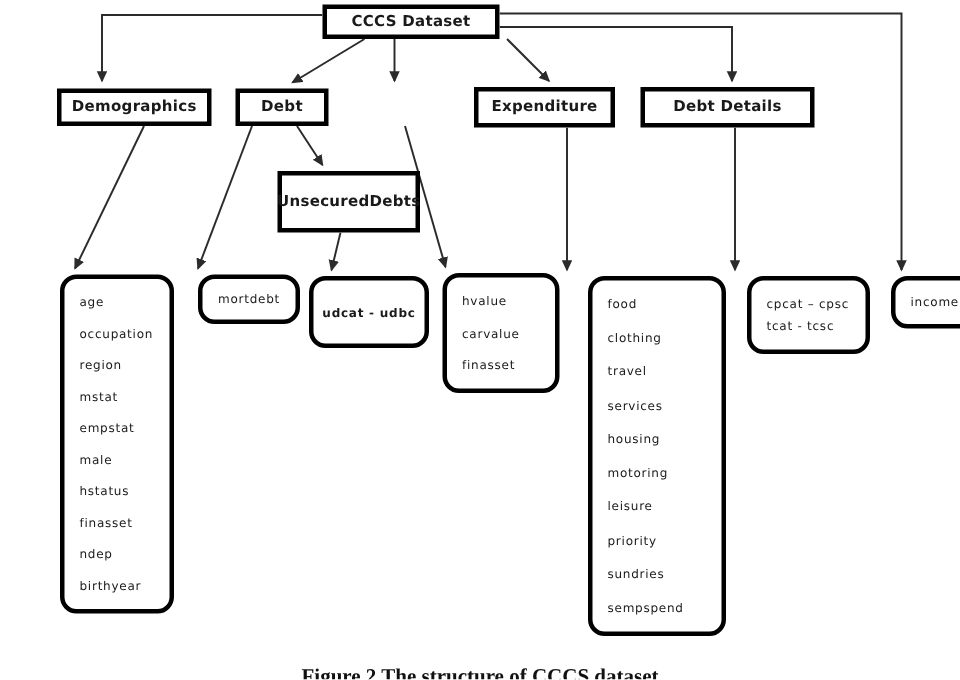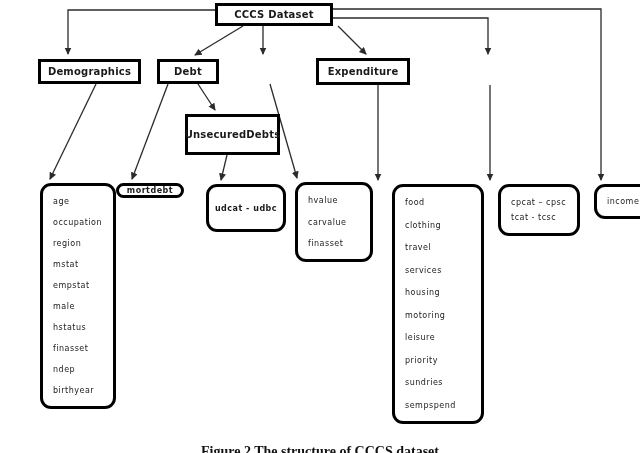--- a/index.html
+++ b/index.html
@@ -19,21 +19,21 @@
   .twoline{flex-direction:row;line-height:1.6;}
   
   .n-root{left:215px;top:3px;width:118px;height:23px;}
   .n-demographics{left:38px;top:59px;width:103px;height:25px;}
   .n-debt{left:157px;top:59px;width:62px;height:25px;}
   .n-assets{left:241px;top:59px;width:56px;height:25px;}
   .n-expenditure{left:316px;top:58px;width:94px;height:27px;}
   .n-debtdetails{left:427px;top:58px;width:116px;height:27px;}
   .n-unsecured{left:185px;top:114px;width:95px;height:41px;}
   .n-demo-list{left:8px;top:183px;width:76px;height:226px;}
-  .n-mortdebt{left:84px;top:183px;width:68px;height:15px;font-weight:bold;}
+  .n-mortdebt{left:100px;top:183px;width:68px;height:33px;}
   .n-udcat{left:174px;top:184px;width:80px;height:48px;font-weight:bold;}
   .n-assets-list{left:263px;top:182px;width:78px;height:80px;}
   .n-exp-list{left:360px;top:184px;width:92px;height:240px;}
   .n-dd-list{left:466px;top:184px;width:82px;height:52px;}
   .n-income{left:562px;top:184px;width:100px;height:35px;justify-content:flex-start;padding-left:10px;}
   .caption{
     position:absolute;left:0;top:444px;width:640px;text-align:center;
     font-family:"Liberation Serif","DejaVu Serif",serif;font-weight:bold;font-size:14px;color:#111;
   }
 </style>
@@ -63,20 +63,21 @@
       <line x1="378" y1="85" x2="378" y2="180" marker-end="url(#arrow)"></line>
       <line x1="490" y1="85" x2="490" y2="180" marker-end="url(#arrow)"></line>
     </g>
   </svg>
 
   <div class="box hdr n-root">CCCS Dataset</div>
 
   <div class="box hdr n-demographics">Demographics</div>
   <div class="box hdr n-debt">Debt</div>
   <div class="box hdr n-expenditure">Expenditure</div>
+  <div class="box hdr n-debtdetails">Debt Details</div>
 
   <div class="box hdr twoline n-unsecured">
     <span>Unsecured</span>
     <span>Debts</span>
   </div>
 
   <div class="box leaf list n-demo-list">
     <span>age</span>
     <span>occupation</span>
     <span>region</span>

